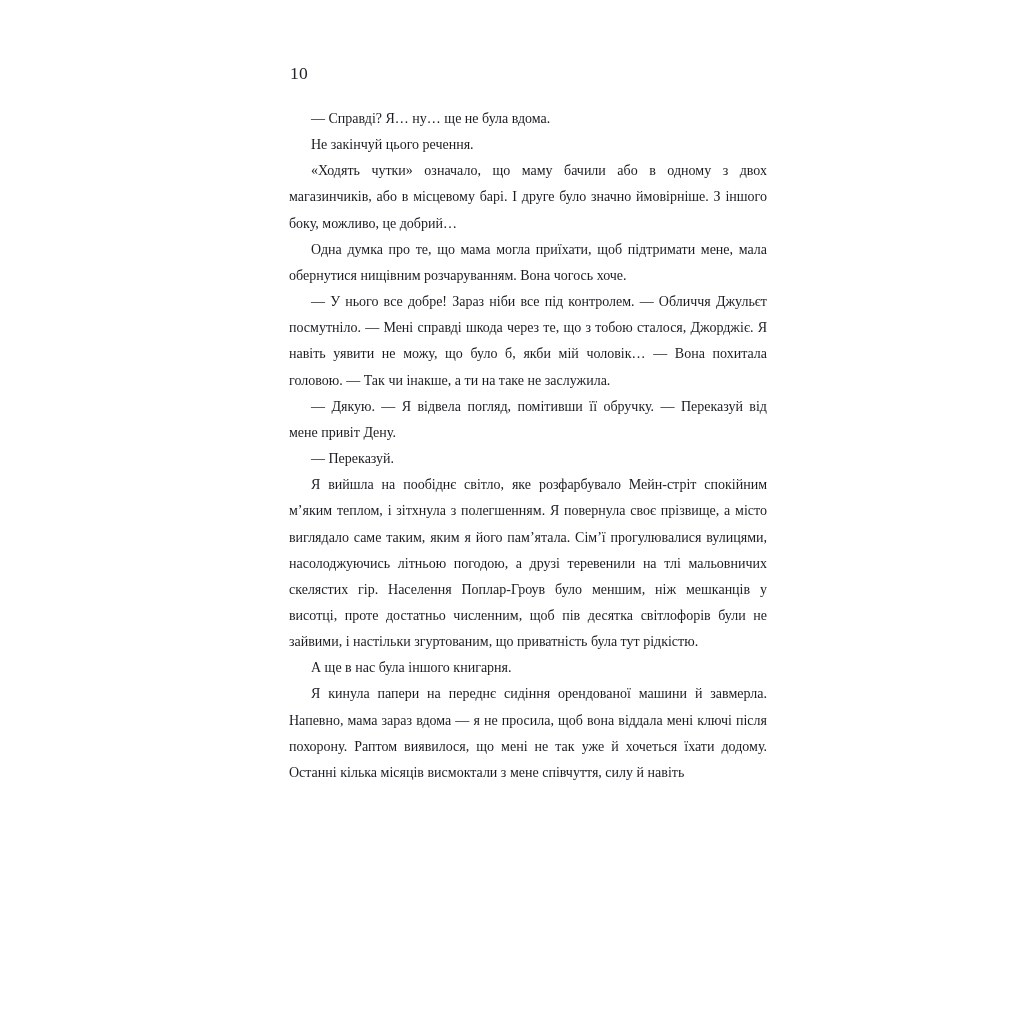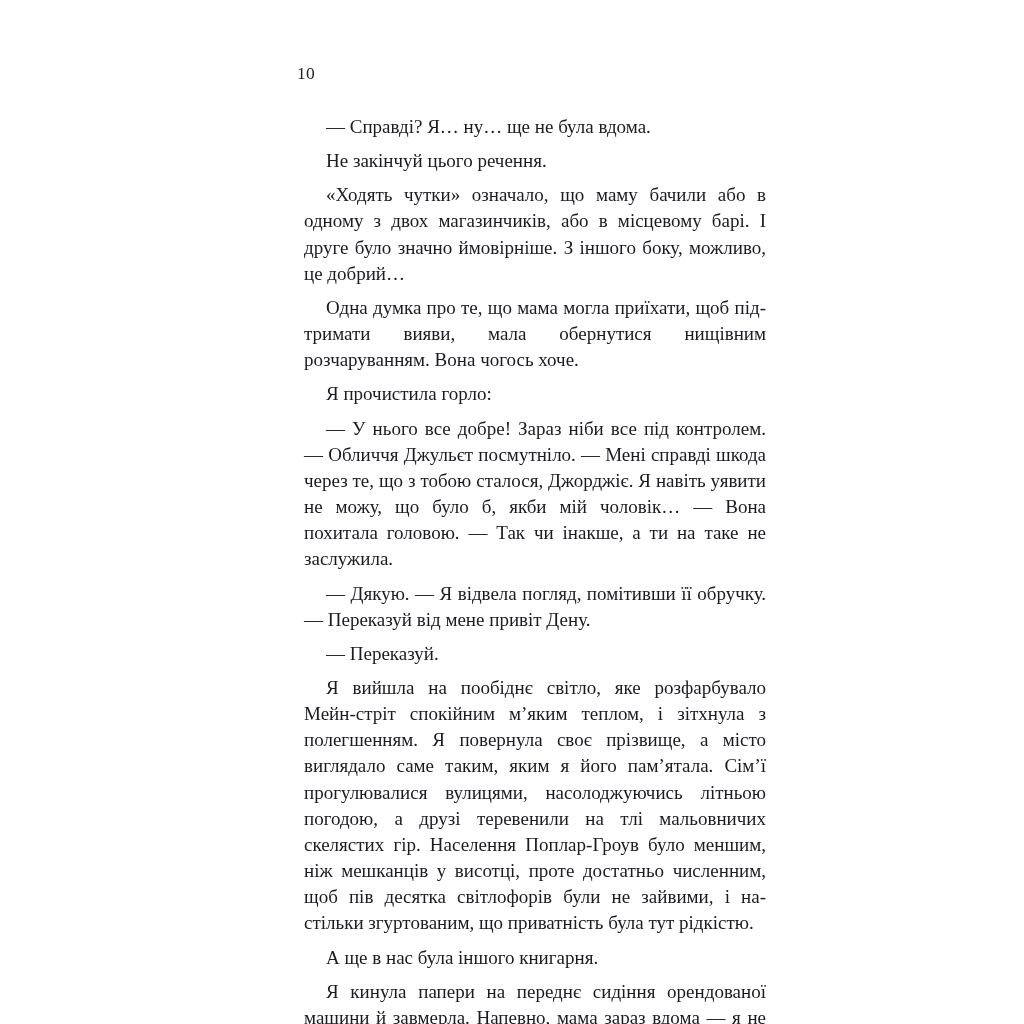--- a/index.html
+++ b/index.html
@@ -12,21 +12,21 @@
     height: 1024px;
     position: relative;
     overflow: hidden;
     font-family: "Liberation Serif", "DejaVu Serif", serif;
     color: #1b1b22;
     -webkit-font-smoothing: antialiased;
   }
 
   #page {
     position: absolute;
-    left: 8px;
+    left: 1px;
     top: 0;
     width: 816px;
     height: 1024px;
     background: #ffffff;
   }
 
   
   #folio {
     position: absolute;
     left: 289px;
@@ -39,22 +39,22 @@
 
   
   #textblock {
     position: absolute;
     left: 288px;
     top: 106px;
     width: 478px;
   }
 
   .para {
-    margin: 8px;
-    font-size: 19px;
+    margin: 0;
+    font-size: 14px;
     line-height: 26.15px;
     text-align: justify;
     text-justify: inter-word;
     text-indent: 22px;
     hyphens: manual;
     word-spacing: 0px;
     color: #1b1b22;
   }
 
   
@@ -70,22 +70,21 @@
 <body>
 
 <div id="page">
 
   <div id="folio">10</div>
 
   <div id="textblock">
     <p class="para nostretch">— Справді? Я… ну… ще не була вдома.</p>
     <p class="para nostretch">Не закінчуй цього речення.</p>
     <p class="para nostretch">«Ходять чутки» означало, що маму бачили або в одному з двох магазинчиків, або в місцевому барі. І друге було знач­но ймовірніше. З іншого боку, можливо, це добрий…</p>
-    <p class="para nostretch">Одна думка про те, що мама могла приїхати, щоб під­тримати вияви, мала обернутися нищівним розчаруванням. Вона чогось хоче.</p>
-    <p class="para nostretch">Я прочистила горло:</p>
+    <p class="para nostretch">Одна думка про те, що мама могла приїхати, щоб під­тримати мене, мала обернутися нищівним розчаруванням. Вона чогось хоче.</p>
     <p class="para nostretch">— У нього все добре! Зараз ніби все під контролем. — Обличчя Джульєт посмутніло. — Мені справді шкода через те, що з тобою сталося, Джорджіє. Я навіть уявити не можу, що було б, якби мій чоловік… — Вона похитала головою. — Так чи інакше, а ти на таке не заслужила.</p>
     <p class="para nostretch">— Дякую. — Я відвела погляд, помітивши її обручку. — Переказуй від мене привіт Дену.</p>
     <p class="para nostretch">— Переказуй.</p>
     <p class="para nostretch">Я вийшла на пообіднє світло, яке розфарбувало Мейн-стріт спокійним м’яким теплом, і зітхнула з полегшенням. Я повернула своє прізвище, а місто виглядало саме таким, яким я його пам’ятала. Сім’ї прогулювалися вулицями, на­солоджуючись літньою погодою, а друзі теревенили на тлі мальовничих скелястих гір. Населення Поплар-Гроув було меншим, ніж мешканців у висотці, проте достатньо чис­ленним, щоб пів десятка світлофорів були не зайвими, і на­стільки згуртованим, що приватність була тут рідкістю.</p>
     <p class="para nostretch">А ще в нас була іншого книгарня.</p>
     <p class="para nostretch">Я кинула папери на переднє сидіння орендованої маши­ни й завмерла. Напевно, мама зараз вдома — я не просила, щоб вона віддала мені ключі після похорону. Раптом вияви­лося, що мені не так уже й хочеться їхати додому. Останні кілька місяців висмоктали з мене співчуття, силу й навіть</p>
   </div>
 
 </div>
 

